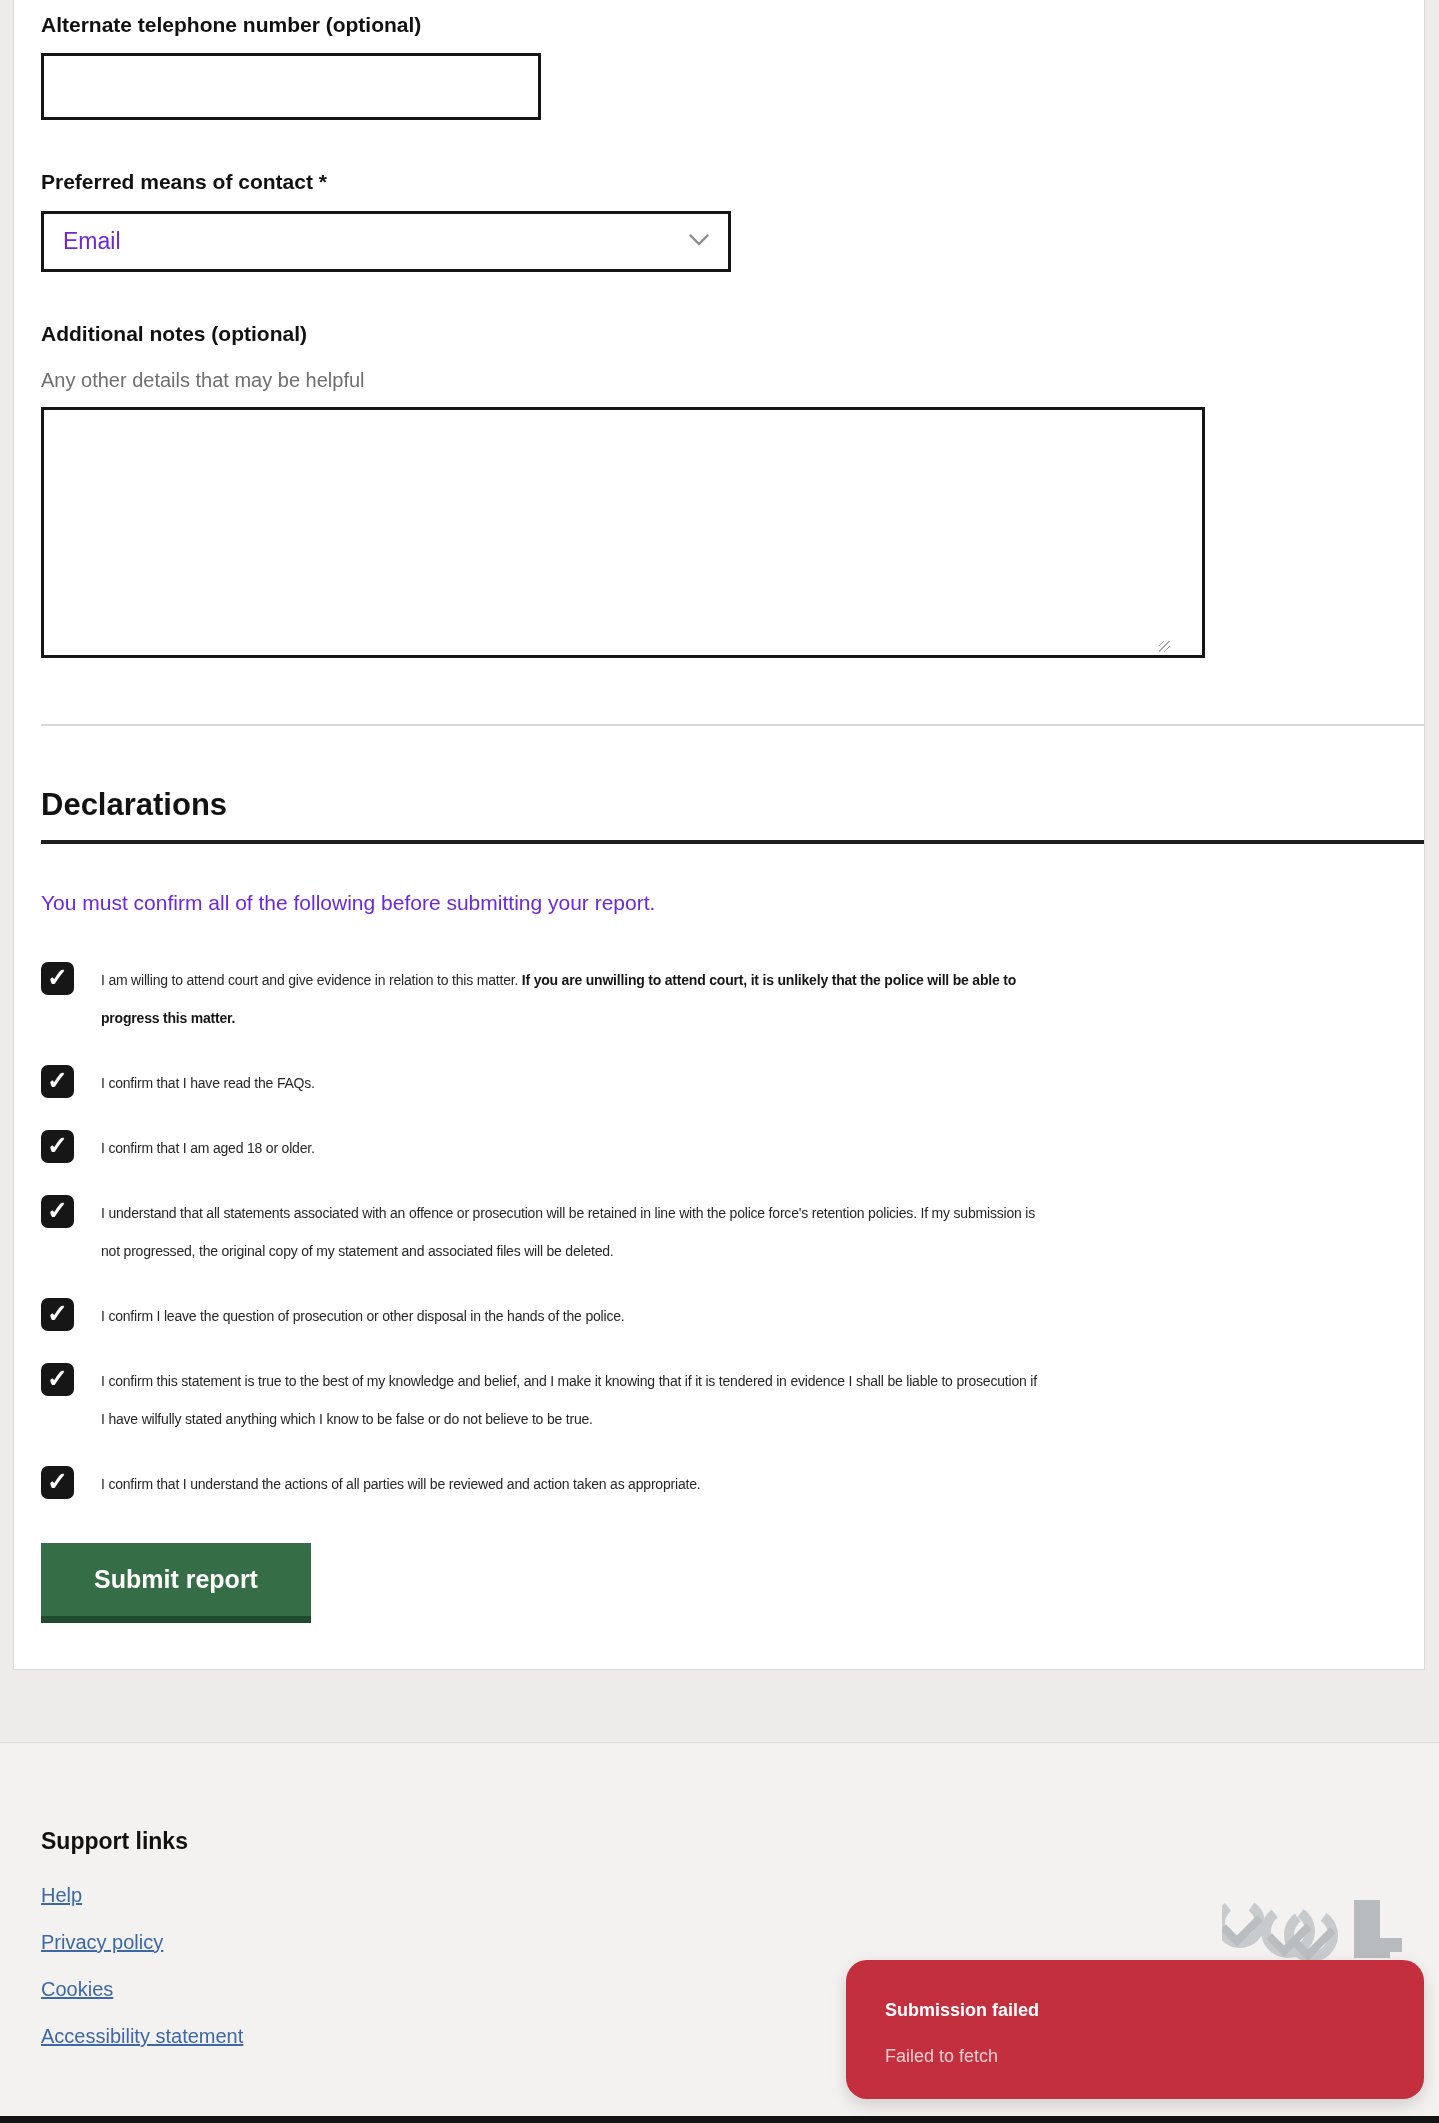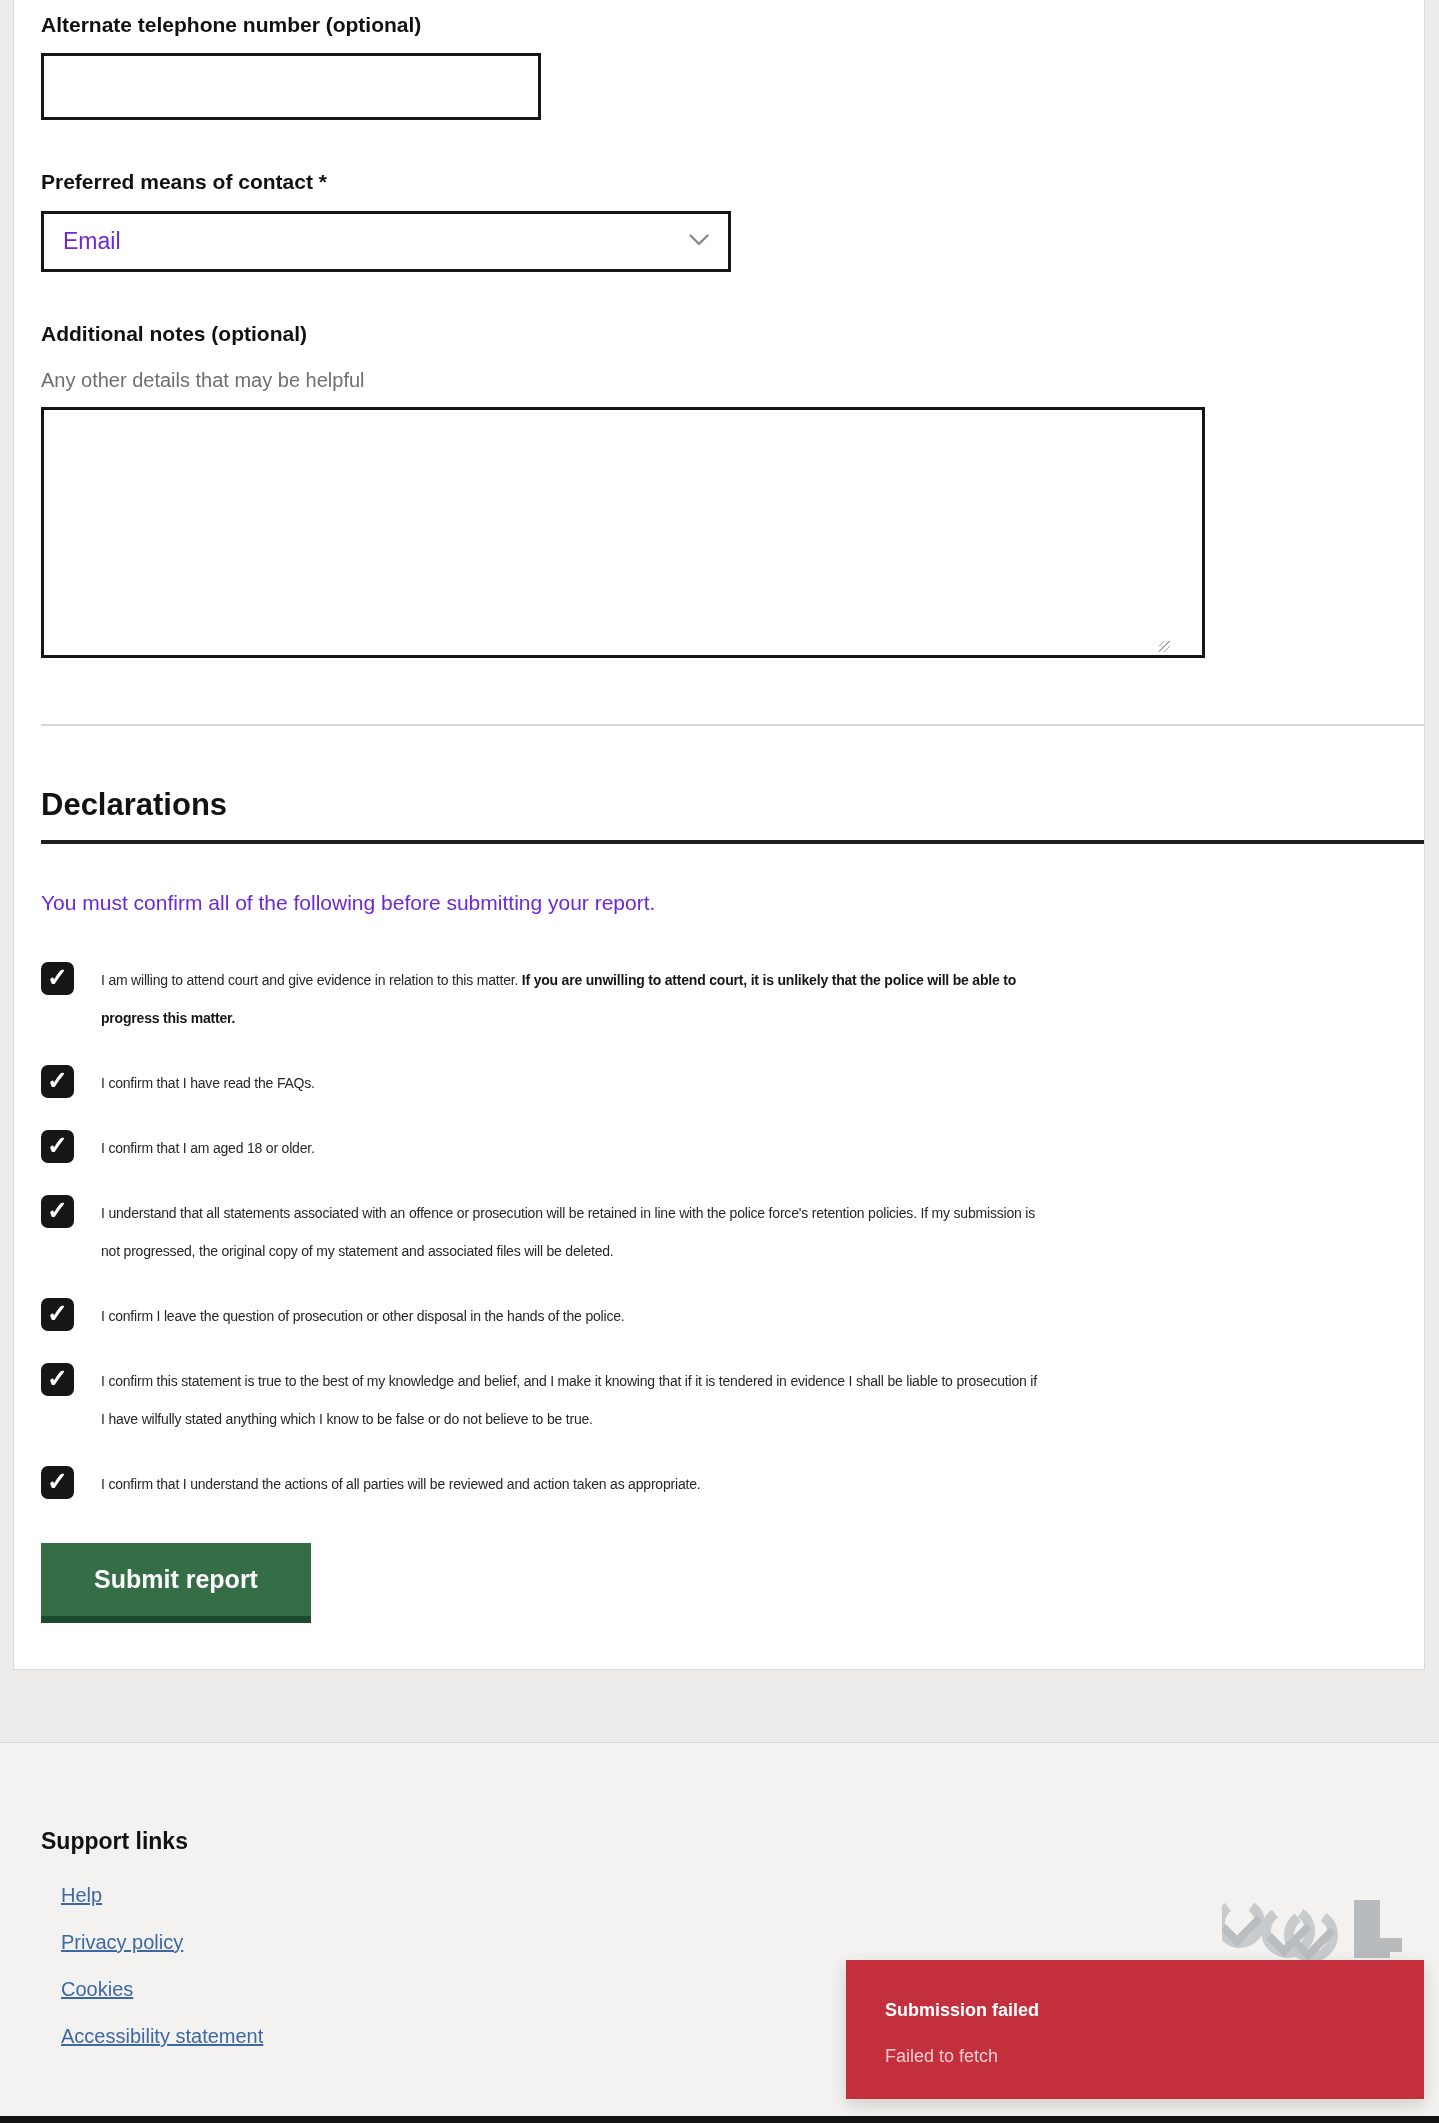--- a/index.html
+++ b/index.html
@@ -62,32 +62,32 @@
     background:#356e46;border:none;border-bottom:7px solid #1e4b2d;
     color:#ffffff;font-size:25px;font-weight:bold;cursor:pointer;
     font-family:"Liberation Sans", sans-serif;text-align:center;
   }
   
   .footer{
     position:absolute;left:0;top:1742px;width:1439px;height:374px;
     background:#f3f2f0;border-top:1px solid #dbd9d7;box-sizing:border-box;
   }
   .footer h3{margin:85px 0 0 41px;font-size:23px;font-weight:bold;color:#111;}
-  .footer-links{margin:28px 0 0 61px;}
+  .footer-links{margin:28px 0 0 41px;}
   .footer-links a{
     display:inline-block;margin-bottom:23px;font-size:20px;line-height:24px;
     color:#3d68a6;text-decoration:underline;cursor:pointer;
   }
   .footer-links a{display:table;}
   
   .watermark{position:absolute;left:1222px;top:1894px;width:205px;height:70px;}
   
   .toast{
     position:absolute;left:846px;top:1960px;width:578px;height:139px;
-    background:#c42f3e;border-radius:0;box-sizing:border-box;
+    background:#c42f3e;border-radius:21px;box-sizing:border-box;
     padding:39px 0 0 39px;box-shadow:0 6px 16px rgba(0,0,0,.15);z-index:5;
   }
   .toast-title{font-size:18px;font-weight:bold;color:#ffffff;line-height:22px;}
   .toast-msg{margin-top:24px;font-size:18px;color:#f1cdd1;line-height:22px;}
   
   .bottom-bar{position:absolute;left:0;top:2116px;width:1439px;height:7px;background:#141414;}
 </style>
 </head>
 <body>
 

